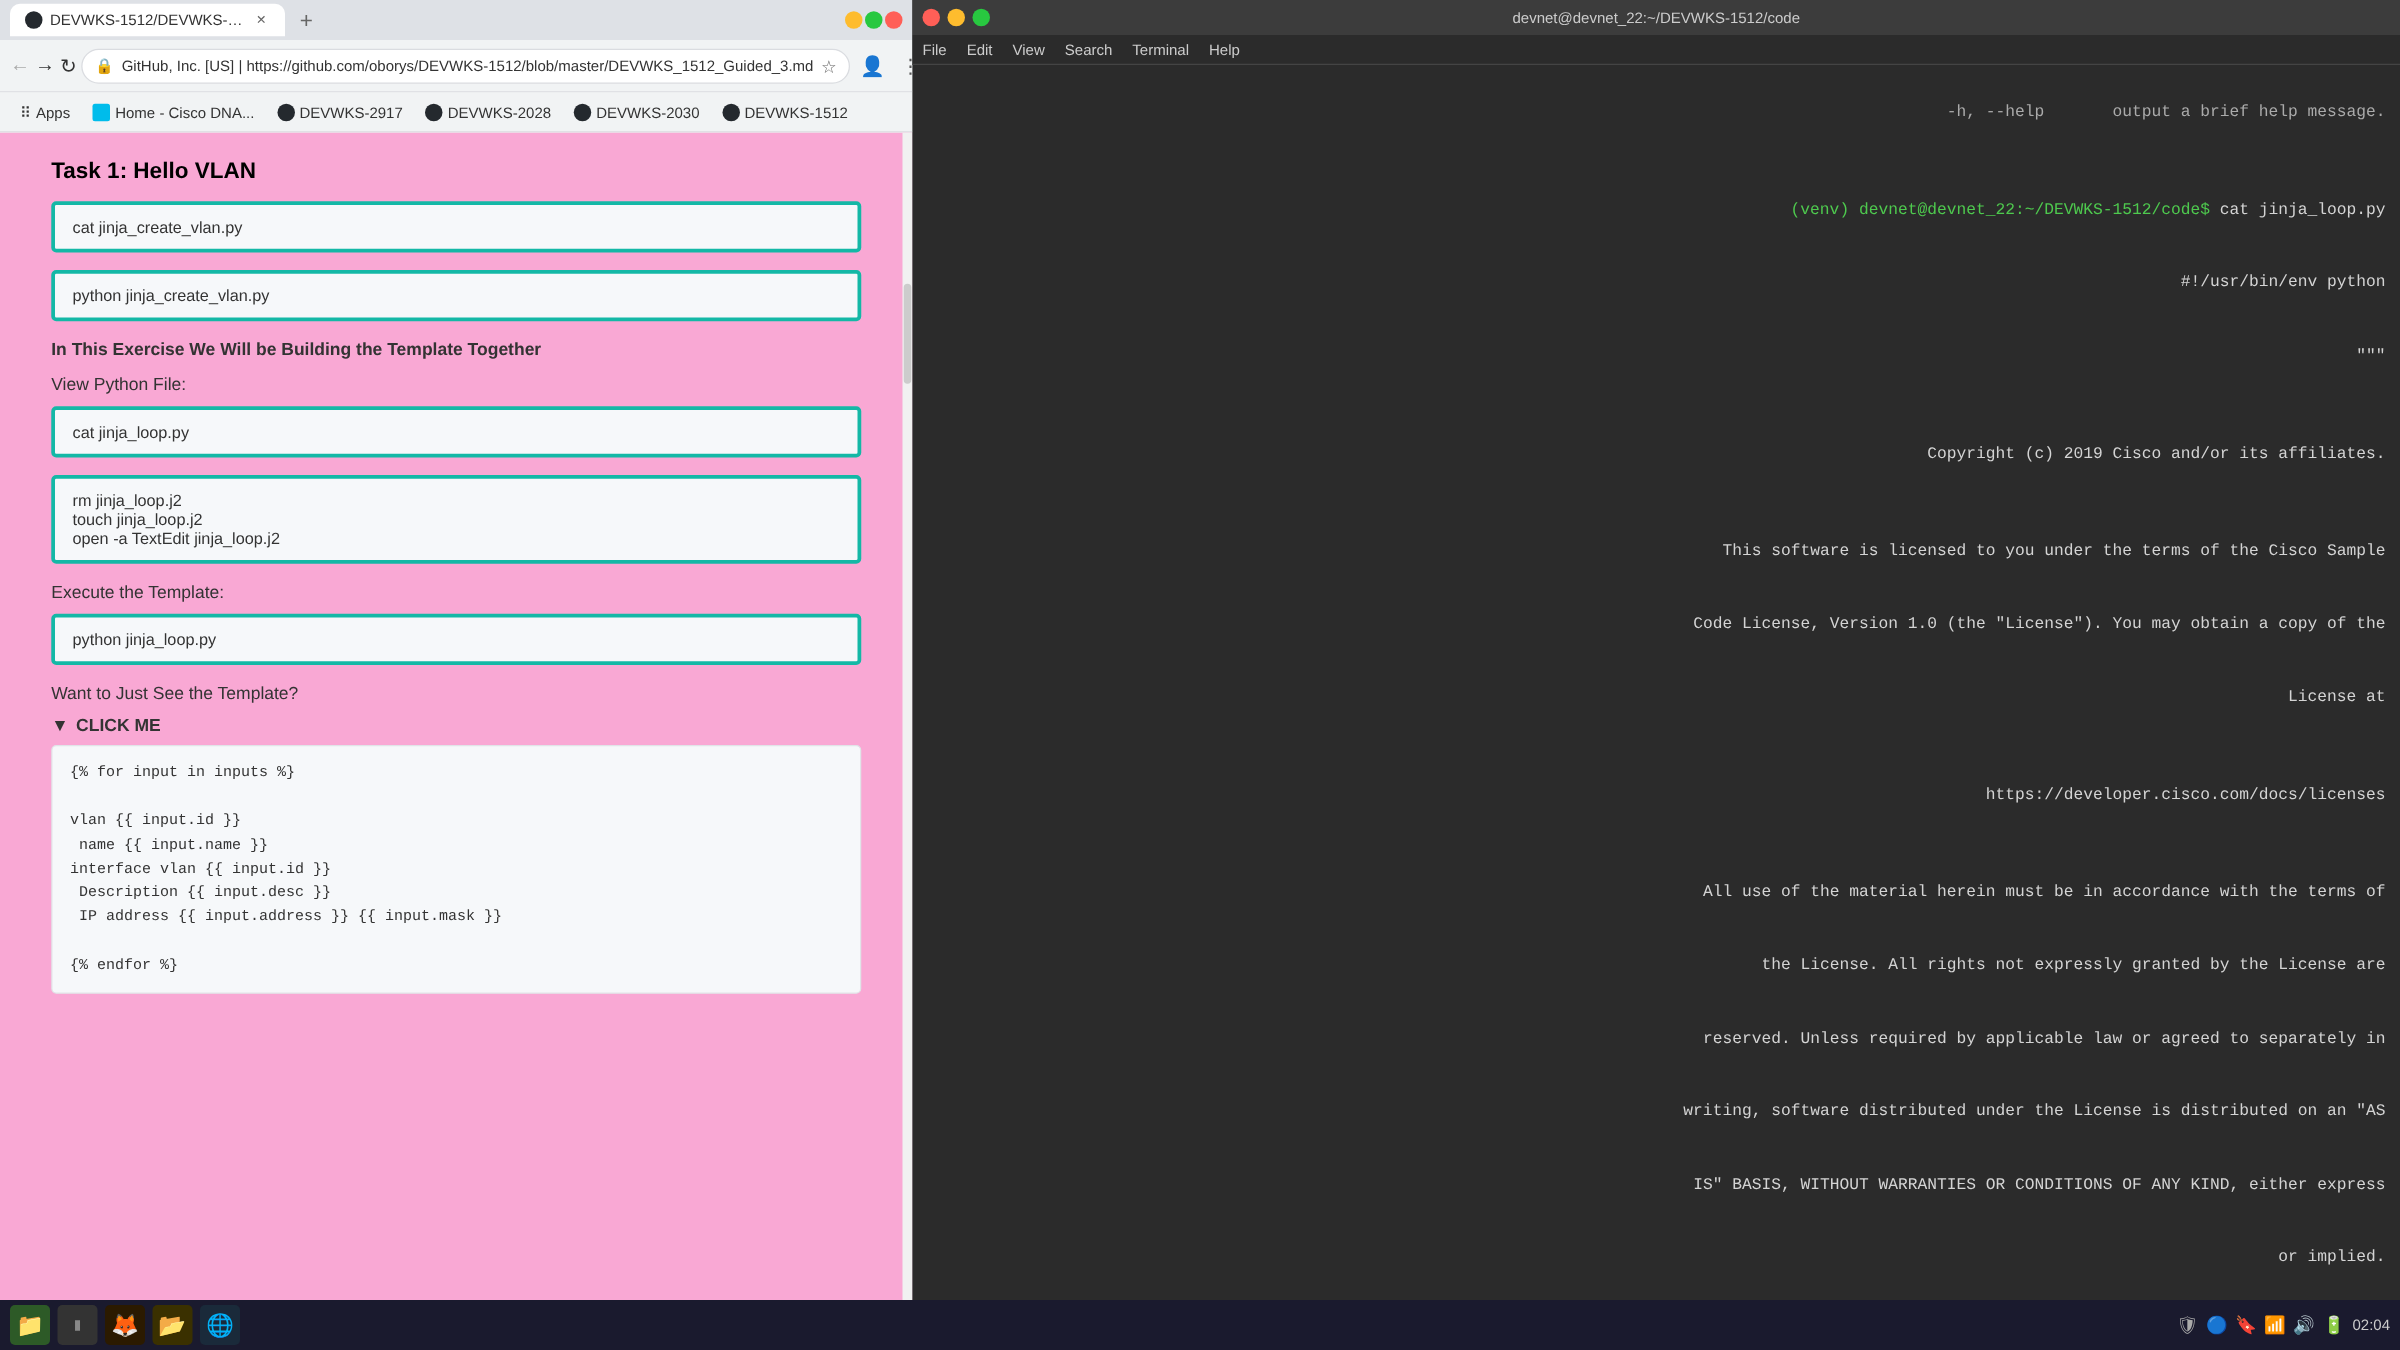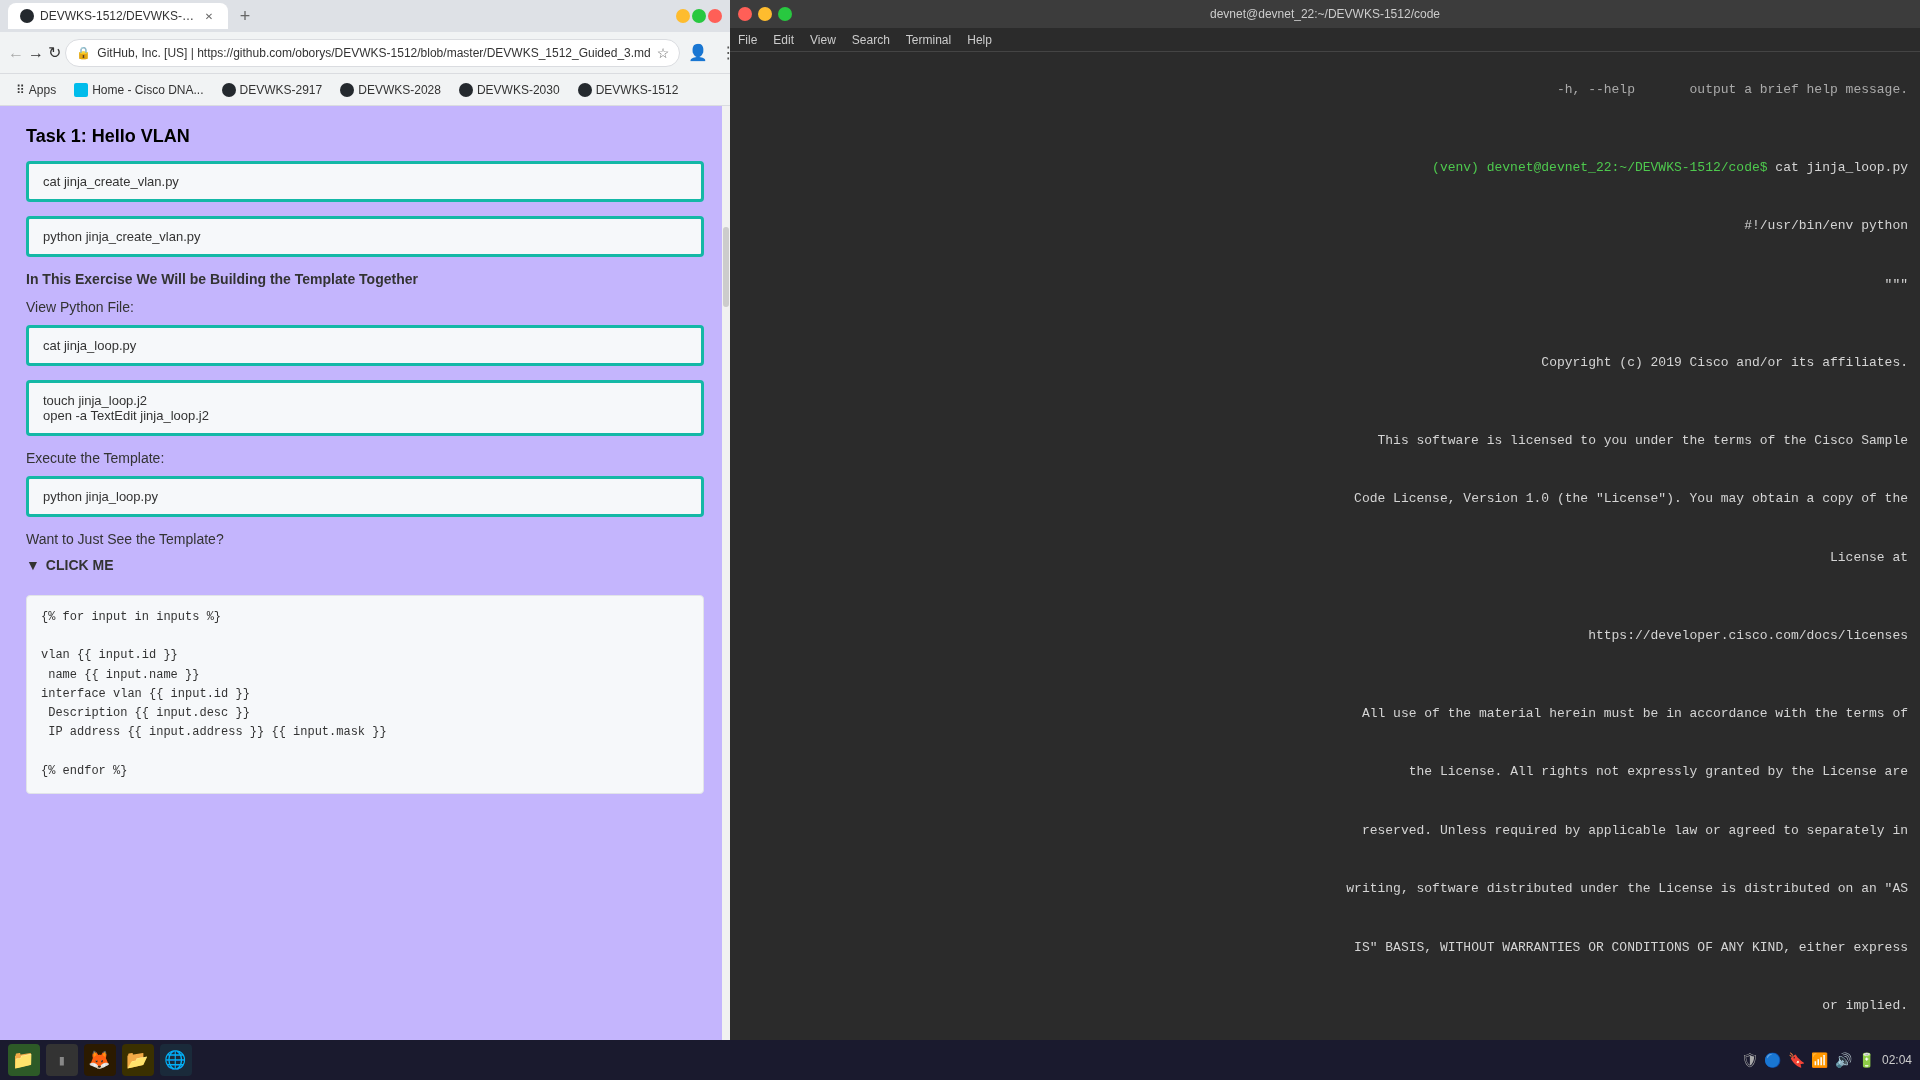--- a/index.html
+++ b/index.html
@@ -28,31 +28,31 @@
     .star-icon { color: #666; font-size: 14px; }
     .toolbar-icons { display: flex; gap: 2px; }
     .toolbar-icon { width: 28px; height: 28px; border-radius: 50%; display: flex; align-items: center; justify-content: center; cursor: pointer; color: #555; font-size: 16px; }
 
     .bookmarks-bar { height: 32px; background: #f1f3f4; display: flex; align-items: center; padding: 0 8px; gap: 2px; border-bottom: 1px solid #dadce0; font-size: 12px; }
     .bookmark-item { display: flex; align-items: center; gap: 4px; padding: 4px 8px; border-radius: 4px; cursor: pointer; color: #333; white-space: nowrap; }
     .bm-favicon { width: 14px; height: 14px; border-radius: 2px; flex-shrink: 0; }
     .bm-github { background: #24292e; border-radius: 50%; }
 
     .content-area { flex: 1; overflow: hidden; display: flex; position: relative; }
-    .page-content { flex: 1; overflow-y: auto; padding: 20px 26px; background: #c4b5fd; }
+    .page-content { flex: 1; overflow-y: auto; padding: 20px 41px; background: #f9a8d4; }
     .scrollbar { width: 8px; background: #f1f1f1; position: absolute; right: 0; top: 0; bottom: 0; }
     .scrollbar-thumb { width: 6px; height: 80px; background: #ccc; border-radius: 3px; margin: 1px; position: relative; top: 120px; }
 
     .task-title { font-size: 18px; font-weight: bold; color: #000; margin-bottom: 14px; }
     .task-body { font-size: 14px; font-weight: bold; color: #333; margin-bottom: 12px; }
     .body-text { font-size: 14px; color: #333; margin-bottom: 10px; }
     .code-block { background: #f6f8fa; border: 3px solid #14b8a6; border-radius: 4px; padding: 10px 14px; font-family: Liberation Sans, sans-serif; font-size: 13px; color: #333; margin-bottom: 14px; }
     .collapse-section { margin-bottom: 12px; }
     .collapse-header { display: flex; align-items: center; gap: 6px; font-size: 14px; color: #333; cursor: pointer; font-weight: bold; }
-    .collapse-content { background: #f6f8fa; border: 1px solid #e1e4e8; border-radius: 4px; padding: 12px 14px; font-family: 'Courier New', monospace; font-size: 12px; color: #333; margin-top: 22px; line-height: 1.6; }
+    .collapse-content { background: #f6f8fa; border: 1px solid #e1e4e8; border-radius: 4px; padding: 12px 14px; font-family: 'Courier New', monospace; font-size: 12px; color: #333; margin-top: 8px; line-height: 1.6; }
 
     
     .terminal-window { position: absolute; left: 730px; top: 0; width: 1190px; height: 1080px; background: #2b2b2b; display: flex; flex-direction: column; }
     .terminal-title-bar { height: 28px; background: #3c3c3c; display: flex; align-items: center; justify-content: center; font-size: 12px; color: #ccc; position: relative; }
     .terminal-title-bar .win-btns { position: absolute; left: 8px; display: flex; gap: 6px; align-items: center; }
     .terminal-menu { height: 24px; background: #2b2b2b; display: flex; align-items: center; padding: 0 8px; gap: 16px; font-size: 12px; color: #ccc; border-bottom: 1px solid #444; }
     .terminal-menu span { cursor: pointer; }
     .terminal-content { flex: 1; padding: 8px 12px; font-family: 'Courier New', monospace; font-size: 13px; color: #d4d4d4; overflow-y: auto; line-height: 1.5; white-space: pre-wrap; text-align: right; }
     .term-green { color: #4ec94e; }
     .term-white { color: #d4d4d4; }
@@ -139,20 +139,21 @@
       </div>
 
       <div class="task-body">In This Exercise We Will be Building the Template Together</div>
 
       <div class="body-text">View Python File:</div>
       <div class="code-block">
         <span>cat jinja_loop.py</span>
       </div>
 
       <div class="code-block">
+        <div>rm jinja_loop.j2</div>
         <div>touch jinja_loop.j2</div>
         <div>open -a TextEdit jinja_loop.j2</div>
       </div>
 
       <div class="body-text">Execute the Template:</div>
       <div class="code-block">
         <span>python jinja_loop.py</span>
       </div>
 
       <div class="body-text">Want to Just See the Template?</div>

